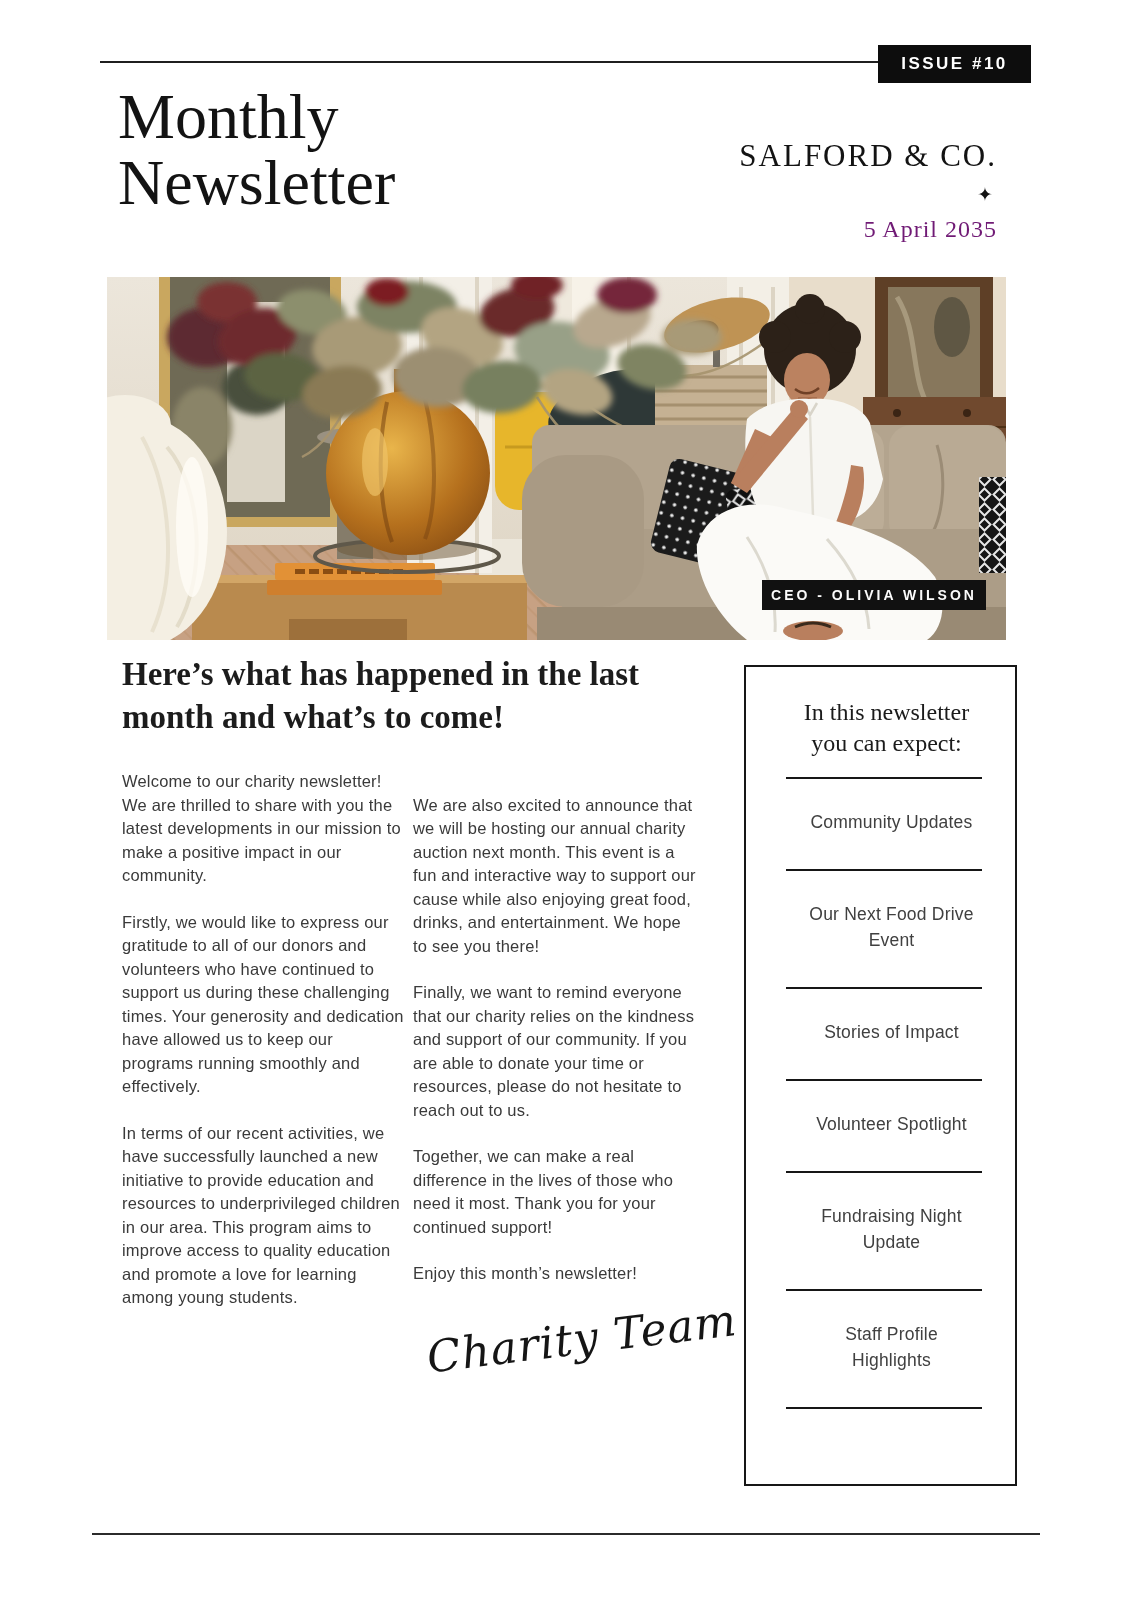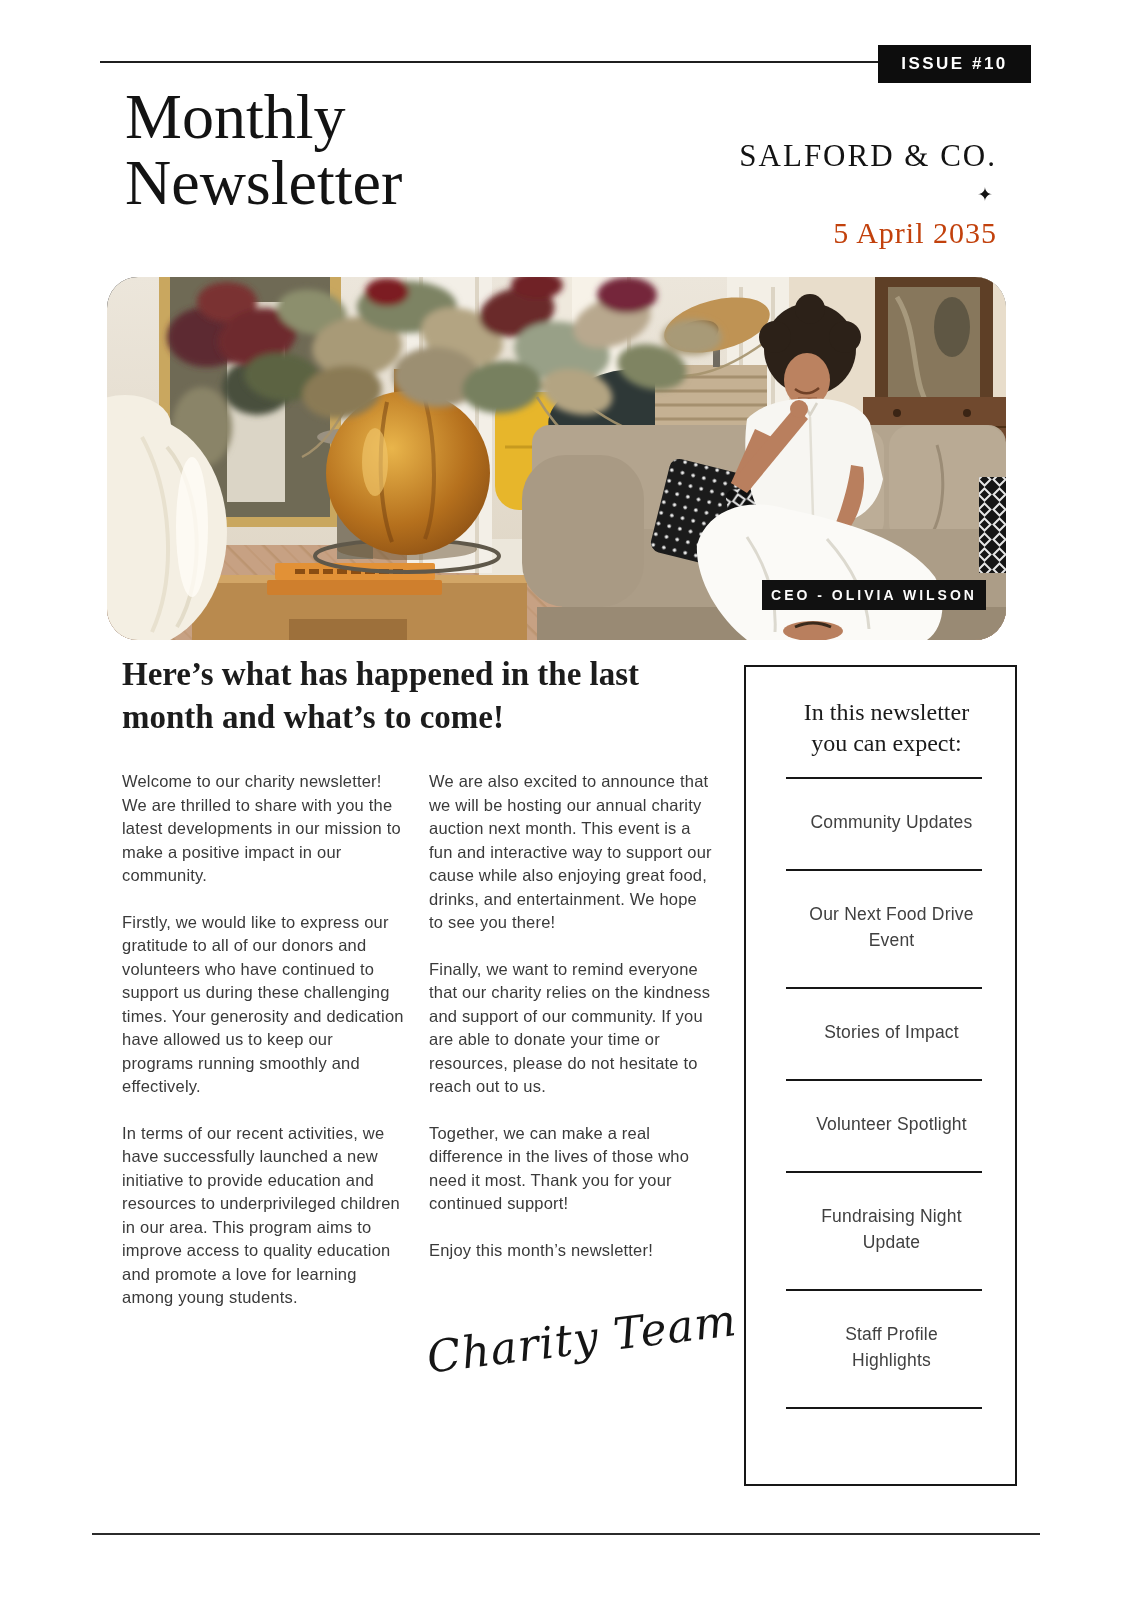--- a/index.html
+++ b/index.html
@@ -8,50 +8,50 @@
     font-family:"Liberation Sans",sans-serif;overflow:hidden;
   }
   
   .top-rule{position:absolute;left:100px;top:61px;width:778px;height:2px;background:#1f1f1f;}
   .issue-badge{
     position:absolute;left:878px;top:45px;width:153px;height:38px;background:#0d0d0d;
     display:flex;align-items:center;justify-content:center;color:#ffffff;
     font-size:17px;font-weight:bold;letter-spacing:2.5px;
   }
   .title{
-    position:absolute;left:125px;top:84px;width:440px;
+    position:absolute;left:118px;top:84px;width:440px;
     font-family:"Liberation Serif",serif;font-size:64px;line-height:66px;
     color:#131313;letter-spacing:0px;
   }
   .brand-block{position:absolute;right:134px;top:110px;text-align:right;margin-top:28px;}
   .brand-name{
     font-family:"Liberation Serif",serif;font-size:31px;letter-spacing:2px;color:#131313;
   }
   .sparkle{font-size:19px;color:#131313;margin-top:9px;margin-right:4px;}
   .issue-date{
-    font-family:"Liberation Serif",serif;font-size:30px;color:#c2410c;margin-top:10px;letter-spacing:1px;
+    font-family:"Liberation Serif",serif;font-size:24px;color:#701a75;margin-top:10px;letter-spacing:1px;
   }
   
   .hero{
-    position:absolute;left:107px;top:277px;width:899px;height:363px;overflow:hidden;background:#000000;border-radius:31px;
+    position:absolute;left:107px;top:277px;width:899px;height:363px;overflow:hidden;background:#000000;
   }
   .hero svg{display:block;}
   .photo-caption{
     position:absolute;left:655px;top:303px;width:224px;height:30px;background:#111111;
     display:flex;align-items:center;justify-content:center;color:#fbfbfb;
     font-size:14px;font-weight:bold;letter-spacing:3px;white-space:nowrap;
   }
   
   .headline{
     position:absolute;left:122px;top:653px;width:600px;
     font-family:"Liberation Serif",serif;font-size:33px;line-height:43px;color:#1c1c1c;
   }
   .headline span{display:block;font-weight:bold;}
   .columns{
-    position:absolute;left:122px;top:770px;width:590px;display:flex;gap:24px;
+    position:absolute;left:122px;top:770px;width:590px;display:flex;gap:8px;align-items:center;
   }
   .col{width:283px;font-size:16.5px;line-height:23.5px;color:#3a3a3a;letter-spacing:0.2px;}
   .col p{margin:0 0 23px 0;}
   .signature{
     position:absolute;left:424px;top:1332px;width:300px;
     font-family:"DejaVu Serif",serif;font-style:italic;font-size:44px;color:#151515;
     transform:rotate(-7deg);transform-origin:left top;letter-spacing:1px;white-space:nowrap;
   }
   
   .sidebar{

